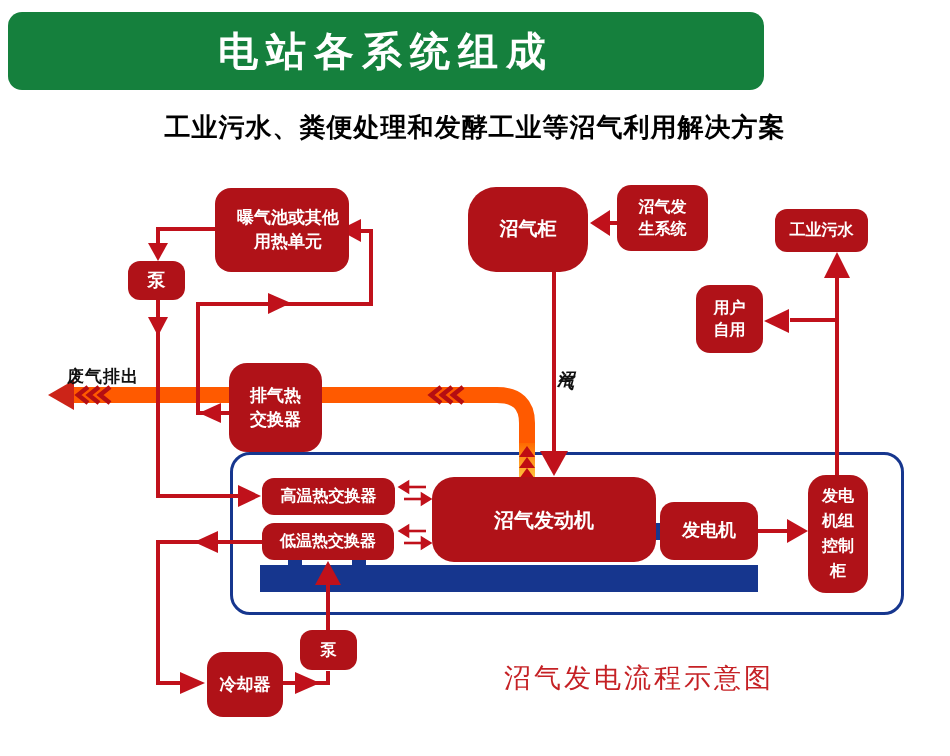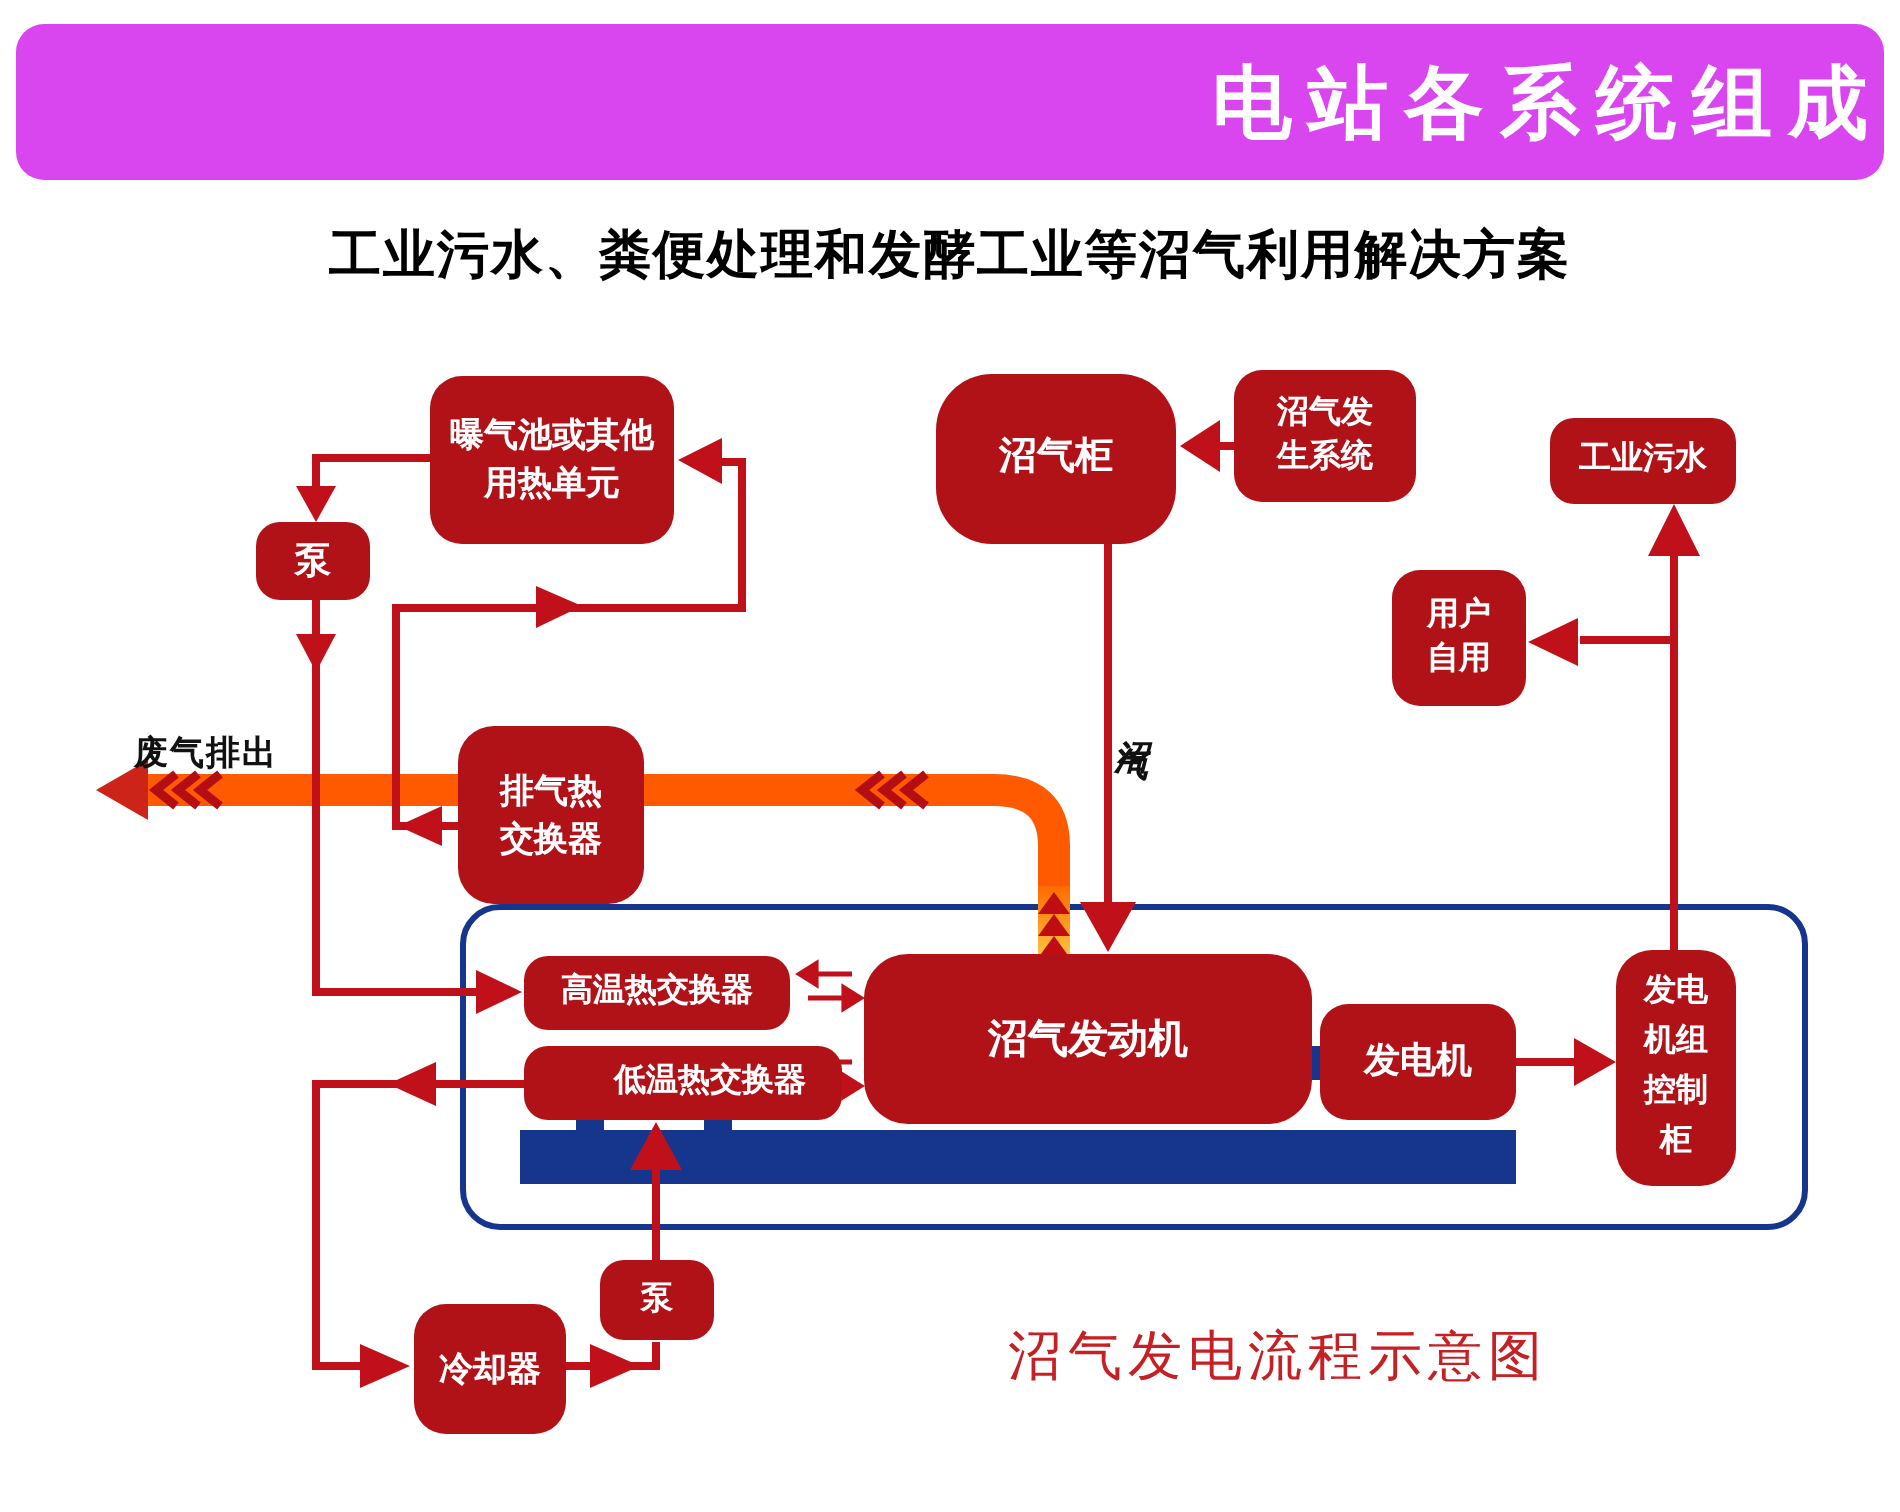--- a/index.html
+++ b/index.html
@@ -2,23 +2,23 @@
 <html><head>
 <meta charset="utf-8">
 <style>
   html,body{margin:0;padding:0;}
   body{
     width:950px;height:756px;position:relative;overflow:hidden;
     background:#ffffff;
     font-family:"Liberation Sans","DejaVu Sans",sans-serif;
   }
   .banner{
-    position:absolute;left:8px;top:12px;width:934px;height:78px;
-    background:#d946ef;border-radius:14px;
-    display:flex;align-items:center;justify-content:flex-end;
+    position:absolute;left:8px;top:12px;width:756px;height:78px;
+    background:#15803d;border-radius:14px;
+    display:flex;align-items:center;justify-content:center;
   }
   .banner-title{
     color:#ffffff;font-size:40px;font-weight:bold;letter-spacing:8px;
   }
   .subtitle{
     position:absolute;left:0;top:110px;width:950px;text-align:center;
     color:#000000;font-size:26px;font-weight:bold;letter-spacing:1px;
   }
   .node{
     position:absolute;background:#b01218;color:#ffffff;font-weight:bold;
@@ -143,41 +143,41 @@
       <polygon points="408,482 408,492 400,487"></polygon>
     <path d="M404,499 H423" fill="none"></path>
       <polygon points="422,494 422,504 430,499"></polygon>
     <path d="M426,531 H407" fill="none"></path>
       <polygon points="408,526 408,536 400,531"></polygon>
     <path d="M404,543 H423" fill="none"></path>
       <polygon points="422,538 422,548 430,543"></polygon>
   </g>
 </svg>
 
-<div class="node" style="left:215px;top:188px;width:122px;height:84px;border-radius:16px;font-size:17px;">曝气池或其他
+<div class="node" style="left:215px;top:188px;width:122px;height:84px;border-radius:16px;font-size:17px;padding-left:12px;">曝气池或其他
 用热单元</div>
 
 <div class="node" style="left:128px;top:261px;width:57px;height:39px;border-radius:12px;font-size:18px;">泵</div>
 
 <div class="node" style="left:468px;top:187px;width:120px;height:85px;border-radius:28px;font-size:19px;">沼气柜</div>
 
 <div class="node" style="left:617px;top:185px;width:91px;height:66px;border-radius:14px;font-size:16px;">沼气发
 生系统</div>
 
 <div class="node" style="left:775px;top:209px;width:93px;height:43px;border-radius:12px;font-size:16px;">工业污水</div>
 
 <div class="node" style="left:696px;top:285px;width:67px;height:68px;border-radius:14px;font-size:16px;">用户
 自用</div>
 
 <div class="node" style="left:229px;top:363px;width:93px;height:89px;border-radius:18px;font-size:17px;">排气热
 交换器</div>
 
 <div class="node" style="left:262px;top:478px;width:133px;height:37px;border-radius:12px;font-size:16px;">高温热交换器</div>
 
-<div class="node" style="left:262px;top:523px;width:132px;height:37px;border-radius:12px;font-size:16px;padding-left:27px;">低温热交换器</div>
+<div class="node" style="left:262px;top:523px;width:132px;height:37px;border-radius:12px;font-size:16px;">低温热交换器</div>
 
 <div class="node" style="left:432px;top:477px;width:224px;height:85px;border-radius:22px;font-size:20px;">沼气发动机</div>
 
 <div class="node" style="left:660px;top:502px;width:98px;height:58px;border-radius:14px;font-size:18px;">发电机</div>
 
 <div class="node" style="left:808px;top:475px;width:60px;height:118px;border-radius:18px;font-size:16px;line-height:1.55;">发电
 机组
 控制
 柜</div>
 

